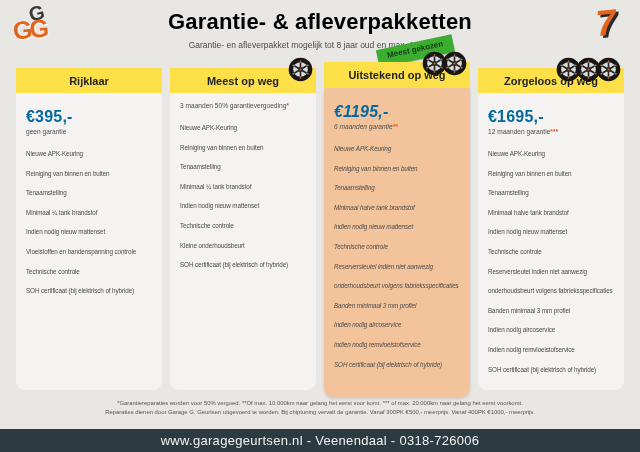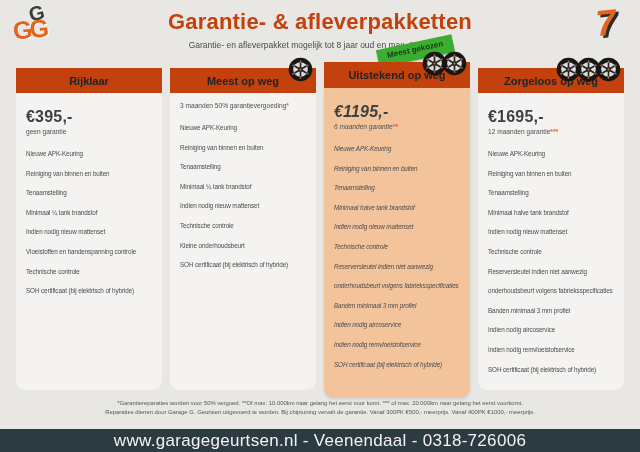--- a/index.html
+++ b/index.html
@@ -21,21 +21,21 @@
     transform:rotate(-14deg);
   }
   .logo .g-bottom {
     position:absolute; left:0px; top:11px;
     font-size:25px; font-weight:bold; color:#e4631d;
     letter-spacing:-3px; transform:rotate(-5deg);
     text-shadow:1px 1px 0 #fff;
   }
   .page-title {
     text-align:center; padding-top:9px;
-    font-size:22px; font-weight:bold; color:#c2410c;
+    font-size:22px; font-weight:bold; color:#000000;
     letter-spacing:0.2px;
   }
   .page-subtitle {
     text-align:center; font-size:8.5px; color:#4a4a4a; margin-top:5px;
   }
   .corner-seven {
     position:absolute; right:24px; top:2px;
     font-size:36px; font-weight:bold; font-style:italic;
     color:#e4631d; transform:rotate(-6deg);
     text-shadow:2.5px 2.5px 0 #2b2b2b;
@@ -43,21 +43,21 @@
 
   
   .columns {
     position:absolute; left:16px; right:16px; top:62px;
     display:flex; gap:8px; align-items:flex-start;
   }
   .package { flex:1; position:relative; margin-top:6px; }
   .package.highlight { margin-top:0; }
 
   .pkg-bar {
-    background:#c2410c; height:25px;
+    background:#fde047; height:25px;
     display:flex; align-items:center; justify-content:center;
     font-size:11px; font-weight:bold; color:#232323;
     position:relative; z-index:2;
   }
   .package.highlight .pkg-bar { height:26px; }
 
   .pkg-body {
     background:#f4f3f1; border-radius:0 0 9px 9px;
     height:297px; padding:9px 10px 0 10px;
   }
@@ -76,21 +76,21 @@
   .badge {
     position:absolute; top:-20px; right:16px;
     background:#3cae2f; color:#16391a;
     font-size:8px; font-weight:bold;
     padding:3px 10px 6px 10px;
     transform:rotate(-12deg); z-index:1;
     box-shadow:0 1px 1px rgba(0,0,0,0.25);
   }
 
   .price {
-    font-size:16px; font-weight:bold; color:#404040;
+    font-size:16px; font-weight:bold; color:#0369a1;
     margin:6px 0 2px 0; letter-spacing:0.2px;
   }
   .warranty { font-size:6.6px; color:#4f4f4f; }
   .marks { color:#e2621d; font-weight:bold; }
 
   ul.features { list-style:none; padding:0; margin:15px 0 0 0; }
   ul.features li {
     font-size:6.3px; color:#4a4a4a;
     margin-bottom:12.6px; letter-spacing:-0.1px;
     white-space:nowrap;
@@ -100,21 +100,21 @@
   .footnotes {
     position:absolute; top:399px; left:0; width:100%;
     text-align:center; font-size:5.9px; color:#555;
     line-height:1.6;
   }
   .footer-bar {
     position:absolute; bottom:0; left:0; width:100%; height:23px;
     background:#2c3b41; display:flex; align-items:center; justify-content:center;
   }
   .footer-bar a {
-    color:#f2f2f2; font-size:17px; text-decoration:none;
+    color:#f2f2f2; font-size:13px; text-decoration:none;
     letter-spacing:0.3px;
   }
 </style>
 </head>
 <body>
 
 <div class="header">
   <div class="logo">
     <span class="g-top">G</span>
     <span class="g-bottom">GG</span>

